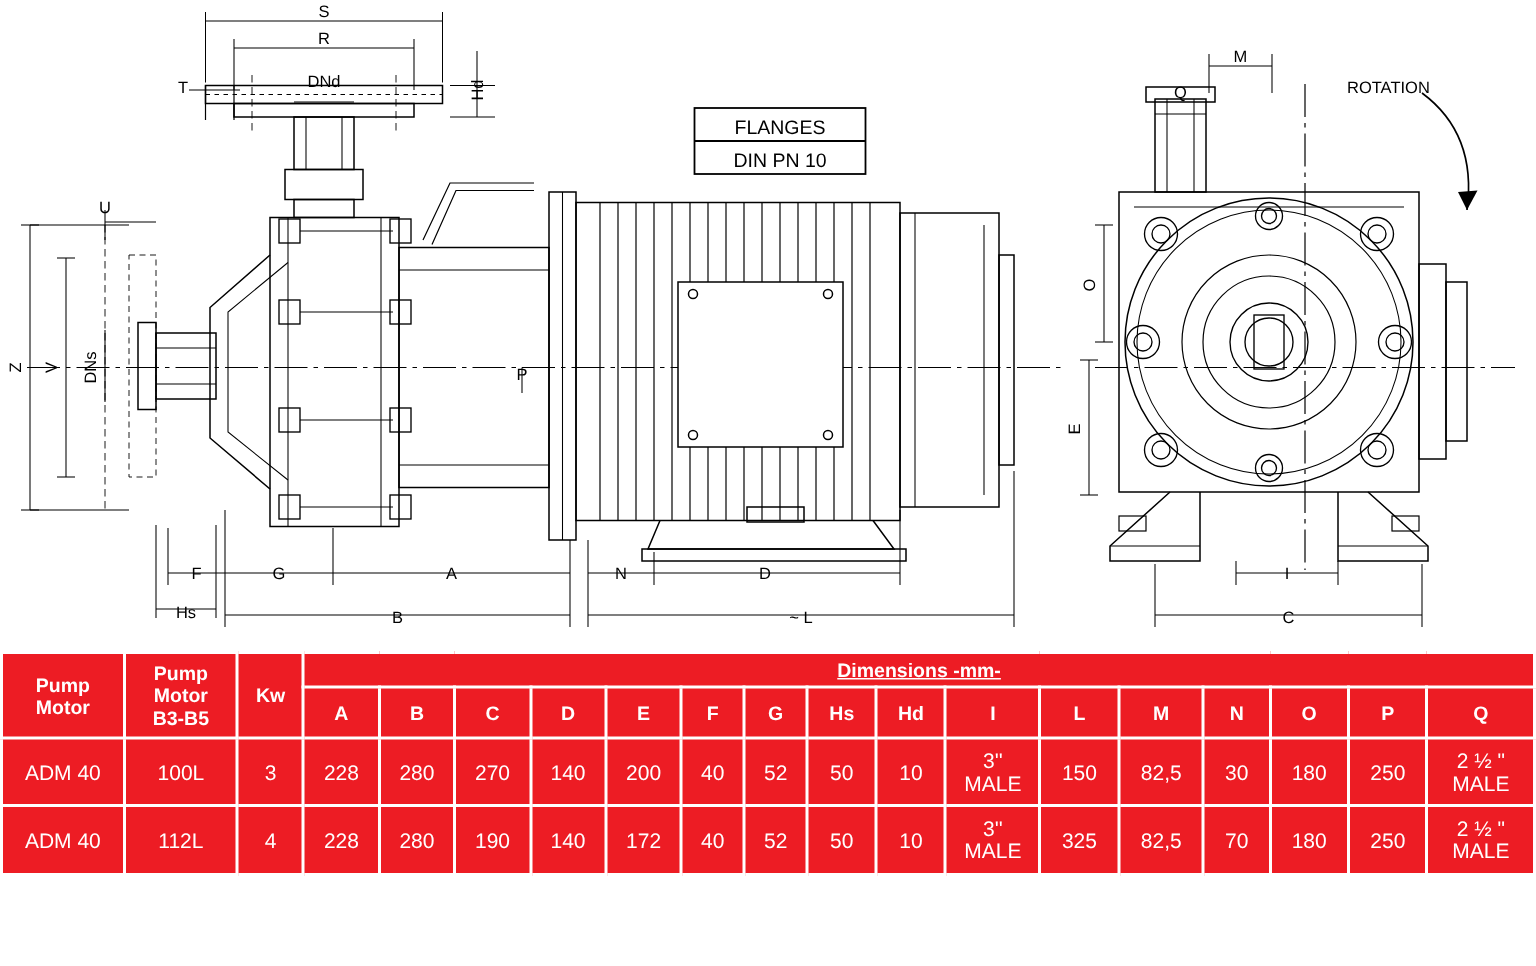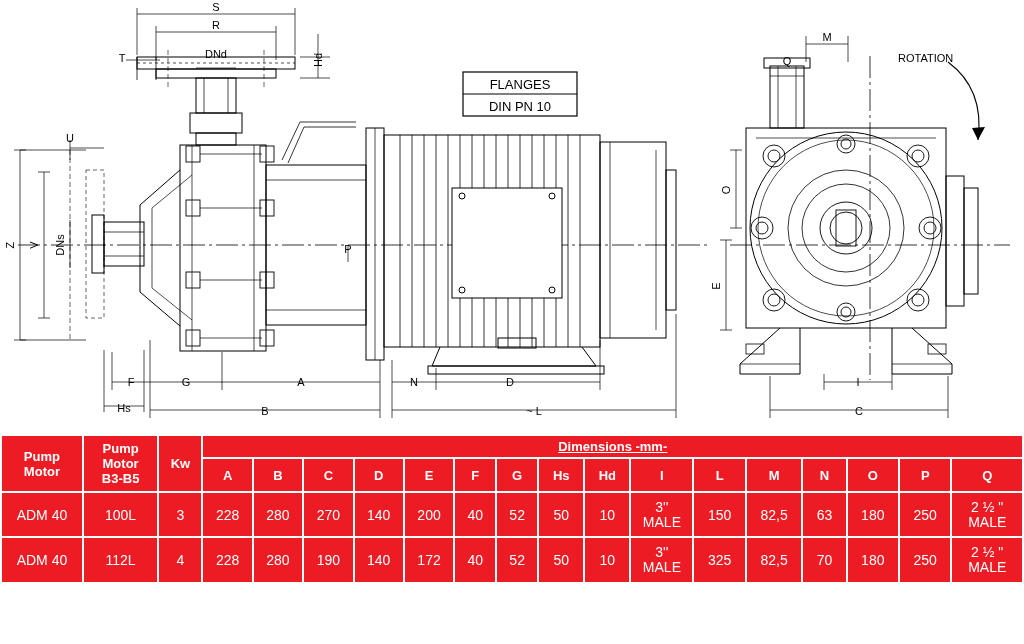--- a/index.html
+++ b/index.html
@@ -426,21 +426,21 @@
           <td>270</td>
           <td>140</td>
           <td>200</td>
           <td>40</td>
           <td>52</td>
           <td>50</td>
           <td>10</td>
           <td class="cell-2line">3''<br>MALE</td>
           <td>150</td>
           <td>82,5</td>
-          <td>63</td>
+          <td>30</td>
           <td>180</td>
           <td>250</td>
           <td class="cell-2line">2 ½ "<br>MALE</td>
         </tr>
         <tr>
           <td>ADM 40</td>
           <td>112L</td>
           <td>4</td>
           <td>228</td>
           <td>280</td>

